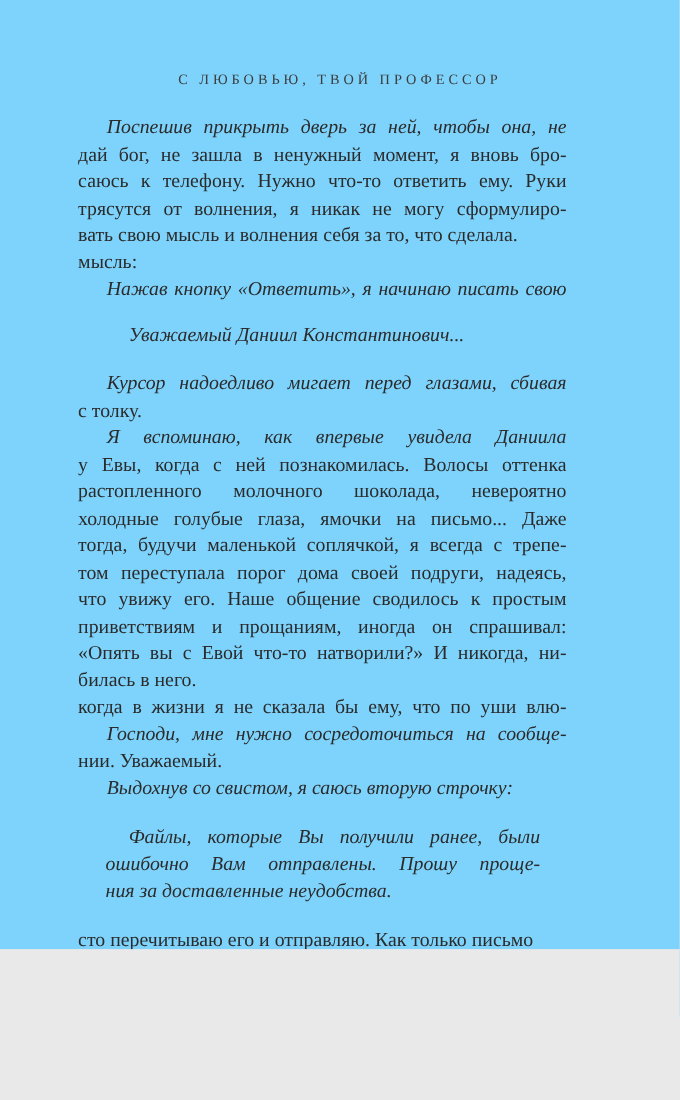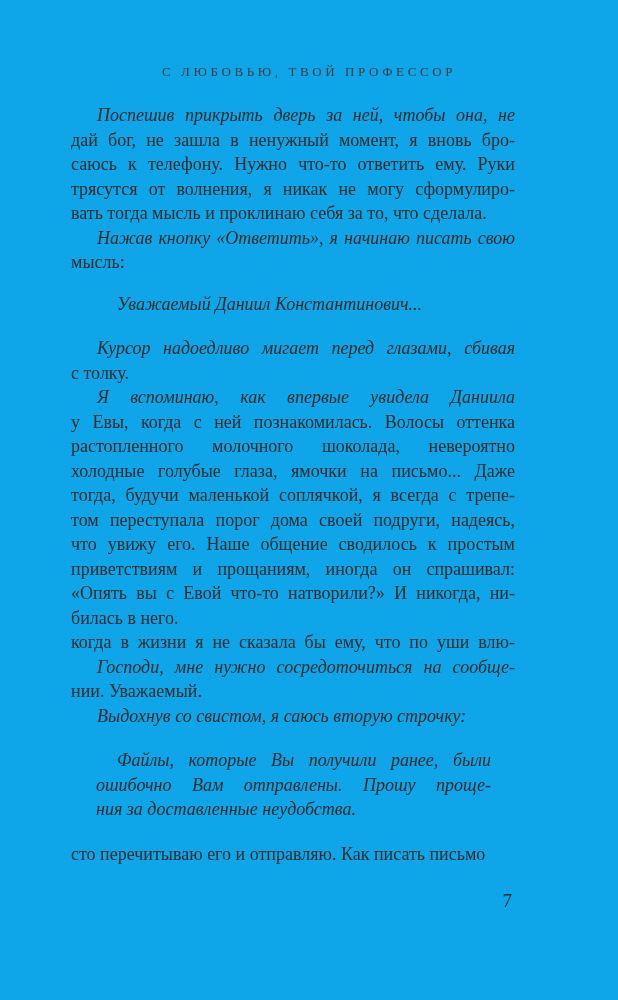--- a/index.html
+++ b/index.html
@@ -3,22 +3,22 @@
 <meta charset="utf-8">
 <style>
   html, body {
     margin: 0;
     padding: 0;
     background: #e9e9e9;
   }
   .page {
     position: relative;
     width: 618px;
-    height: 1000px;
-    background: #0ea5e9;
+    height: 863px;
+    background: #7dd3fc;
     overflow: hidden;
     font-family: "Liberation Serif", "DejaVu Serif", serif;
     color: #2b2b2b;
   }
   .running-title {
     position: absolute;
     top: 63px;
     left: 0;
     width: 618px;
     text-align: center;
@@ -75,25 +75,25 @@
 
 <div class="page">
   <div class="running-title">С ЛЮБОВЬЮ, ТВОЙ ПРОФЕССОР</div>
 
   <div class="text-block">
       <div class="paragraph">
         <div class="line first">Поспешив прикрыть дверь за ней, чтобы она, не</div>
         <div class="line">дай бог, не зашла в ненужный момент, я вновь бро-</div>
         <div class="line">саюсь к телефону. Нужно что-то ответить ему. Руки</div>
         <div class="line">трясутся от волнения, я никак не могу сформулиро-</div>
-        <div class="line last">вать тогда мысль и проклинаю себя за то, что сделала.</div>
+        <div class="line last">вать свою мысль и волнения себя за то, что сделала.</div>
       </div>
       <div class="paragraph">
+        <div class="line last">мысль:</div>
         <div class="line first">Нажав кнопку «Ответить», я начинаю писать свою</div>
-        <div class="line last">мысль:</div>
       </div>
       <div class="quote single">
         <div class="line first last">Уважаемый Даниил Константинович...</div>
       </div>
       <div class="paragraph">
         <div class="line first">Курсор надоедливо мигает перед глазами, сбивая</div>
         <div class="line last">с толку.</div>
       </div>
       <div class="paragraph">
         <div class="line first">Я вспоминаю, как впервые увидела Даниила</div>
@@ -114,18 +114,18 @@
       </div>
       <div class="paragraph">
         <div class="line first last">Выдохнув со свистом, я саюсь вторую строчку:</div>
       </div>
       <div class="quote">
         <div class="line first">Файлы, которые Вы получили ранее, были</div>
         <div class="line">ошибочно Вам отправлены. Прошу проще-</div>
         <div class="line last">ния за доставленные неудобства.</div>
       </div>
       <div class="paragraph">
-        <div class="line last">сто перечитываю его и отправляю. Как писать письмо</div>
+        <div class="line last">сто перечитываю его и отправляю. Как только письмо</div>
       </div>
     </div>
 
   <div class="page-number">7</div>
 </div>
 
 </body></html>

